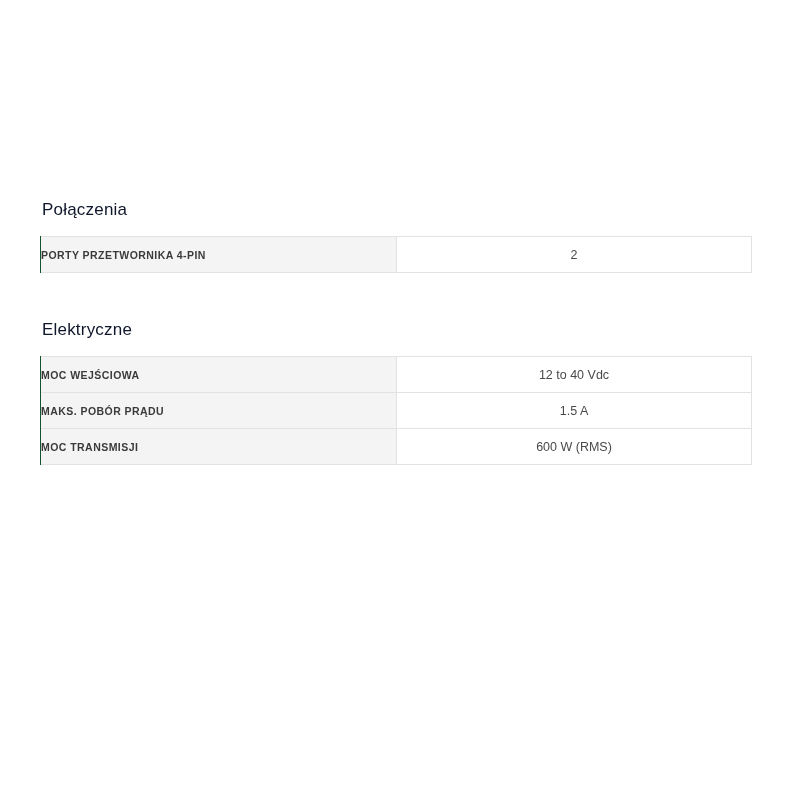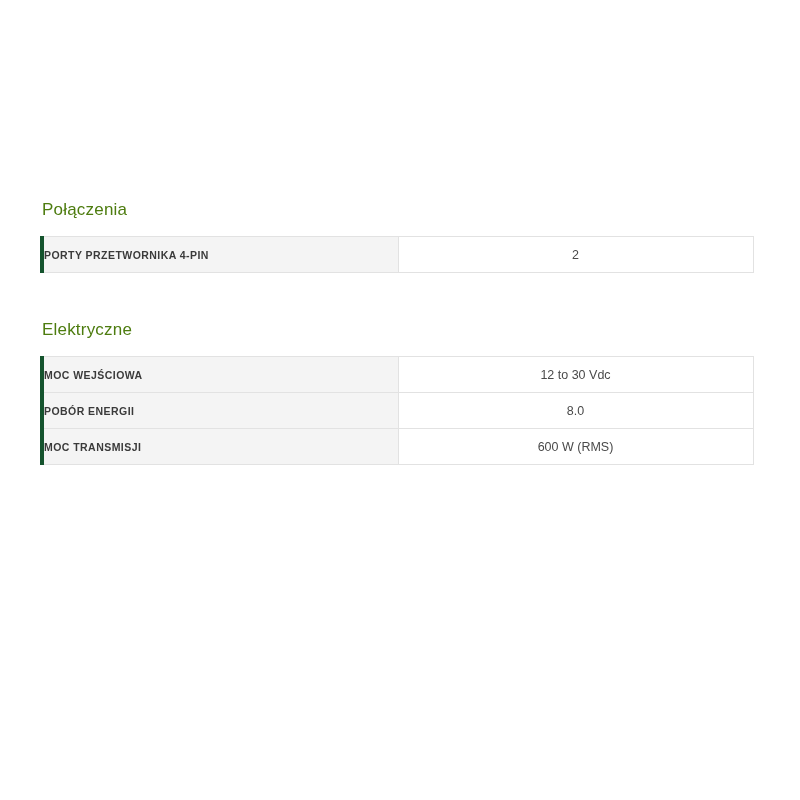--- a/index.html
+++ b/index.html
@@ -23,21 +23,21 @@
     width: 710px;
   }
 
   .section {
     margin-bottom: 30px;
   }
 
   .section-title {
     font-size: 17px;
     font-weight: 400;
-    color: #4d7c0f;
+    color: #0f172a;
     letter-spacing: 0.2px;
     margin: 0 0 16px 2px;
   }
 
   table.spec {
     width: 710px;
     border-collapse: collapse;
     table-layout: fixed;
   }
 
@@ -49,21 +49,21 @@
   table.spec td {
     padding: 0;
     vertical-align: middle;
     height: 35px;
   }
 
   td.label {
     width: 356px;
     background: #f4f4f4;
     border-right: 1px solid #e2e2e2;
-    border-left: 4px solid #14532d;
+    border-left: 1px solid #14532d;
     font-size: 10.5px;
     font-weight: bold;
     letter-spacing: 0.45px;
     color: #3a3a3a;
     text-transform: uppercase;
     padding-left: 16px;
     padding-right: 10px;
     box-sizing: border-box;
   }
 
@@ -106,25 +106,25 @@
   </div>
 
   <div class="gap-between"></div>
 
   <div class="section">
     <h2 class="section-title">Elektryczne</h2>
     <table class="spec">
       <tbody>
         <tr>
           <td class="label">MOC WEJŚCIOWA</td>
-          <td class="value">12 to 30 Vdc</td>
+          <td class="value">12 to 40 Vdc</td>
         </tr>
         <tr>
-          <td class="label">POBÓR ENERGII</td>
-          <td class="value">8.0</td>
+          <td class="label">MAKS. POBÓR PRĄDU</td>
+          <td class="value">1.5 A</td>
         </tr>
         <tr>
           <td class="label">MOC TRANSMISJI</td>
           <td class="value">600 W (RMS)</td>
         </tr>
       </tbody>
     </table>
   </div>
 
 </div>

